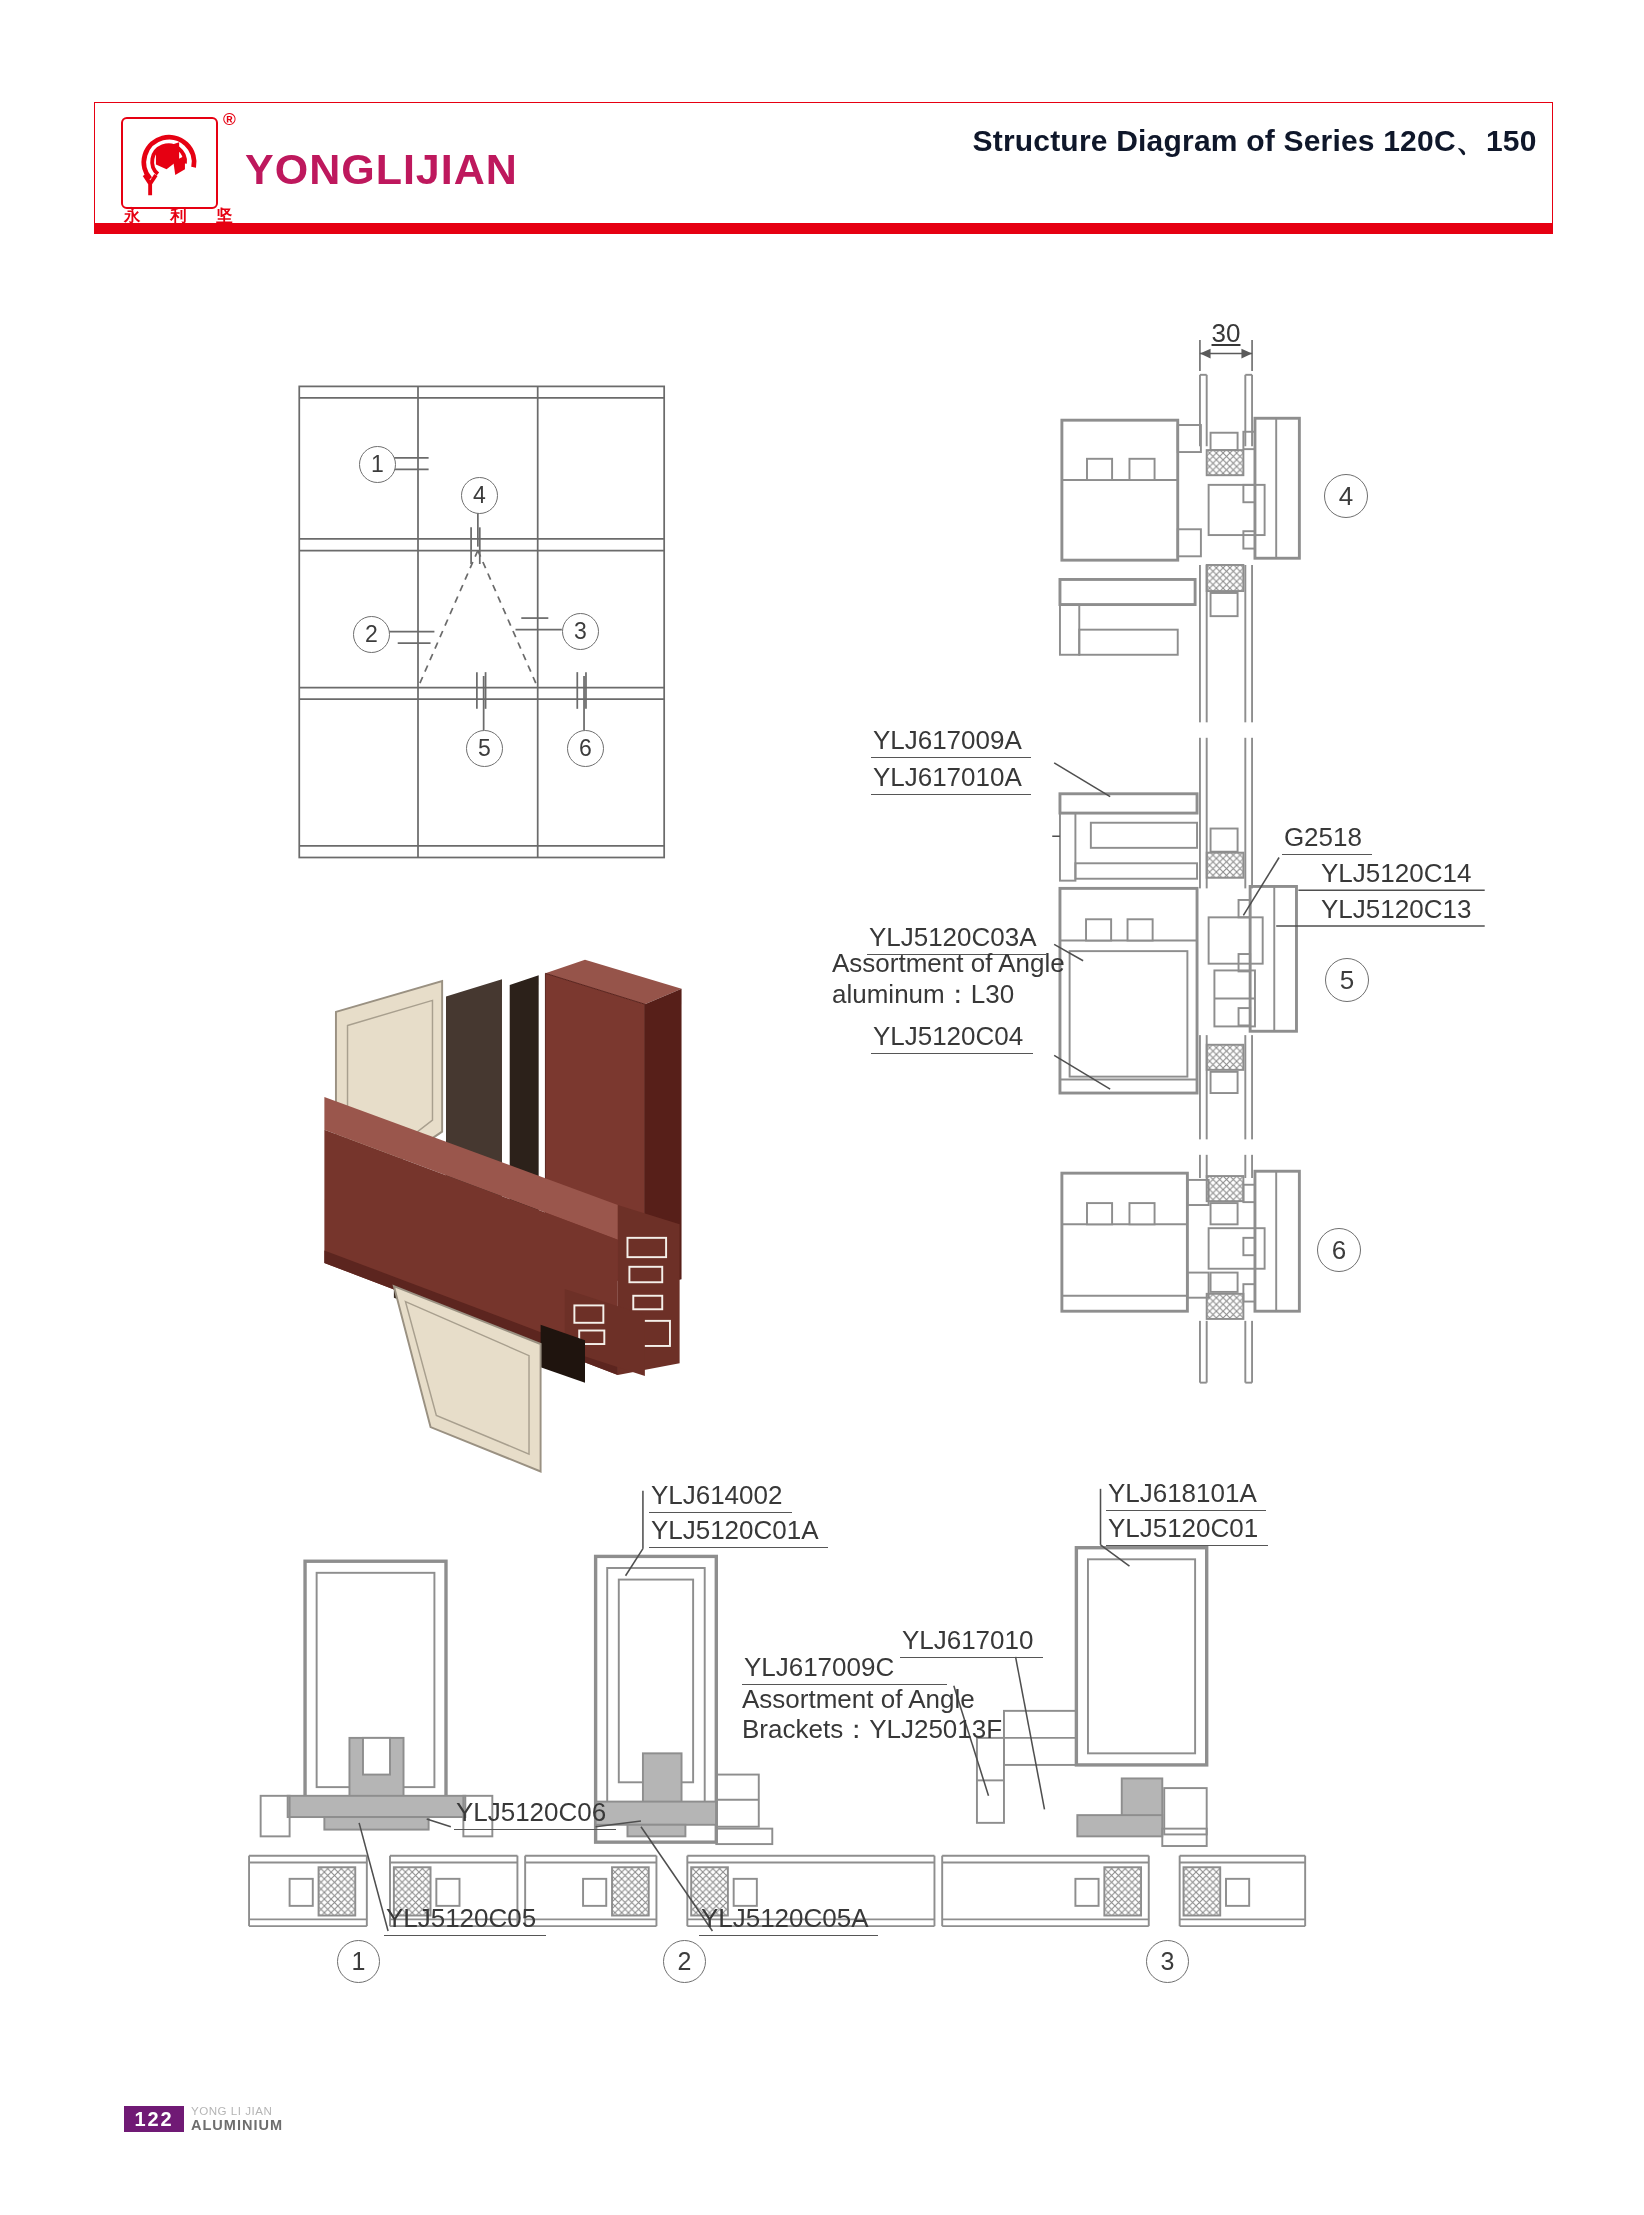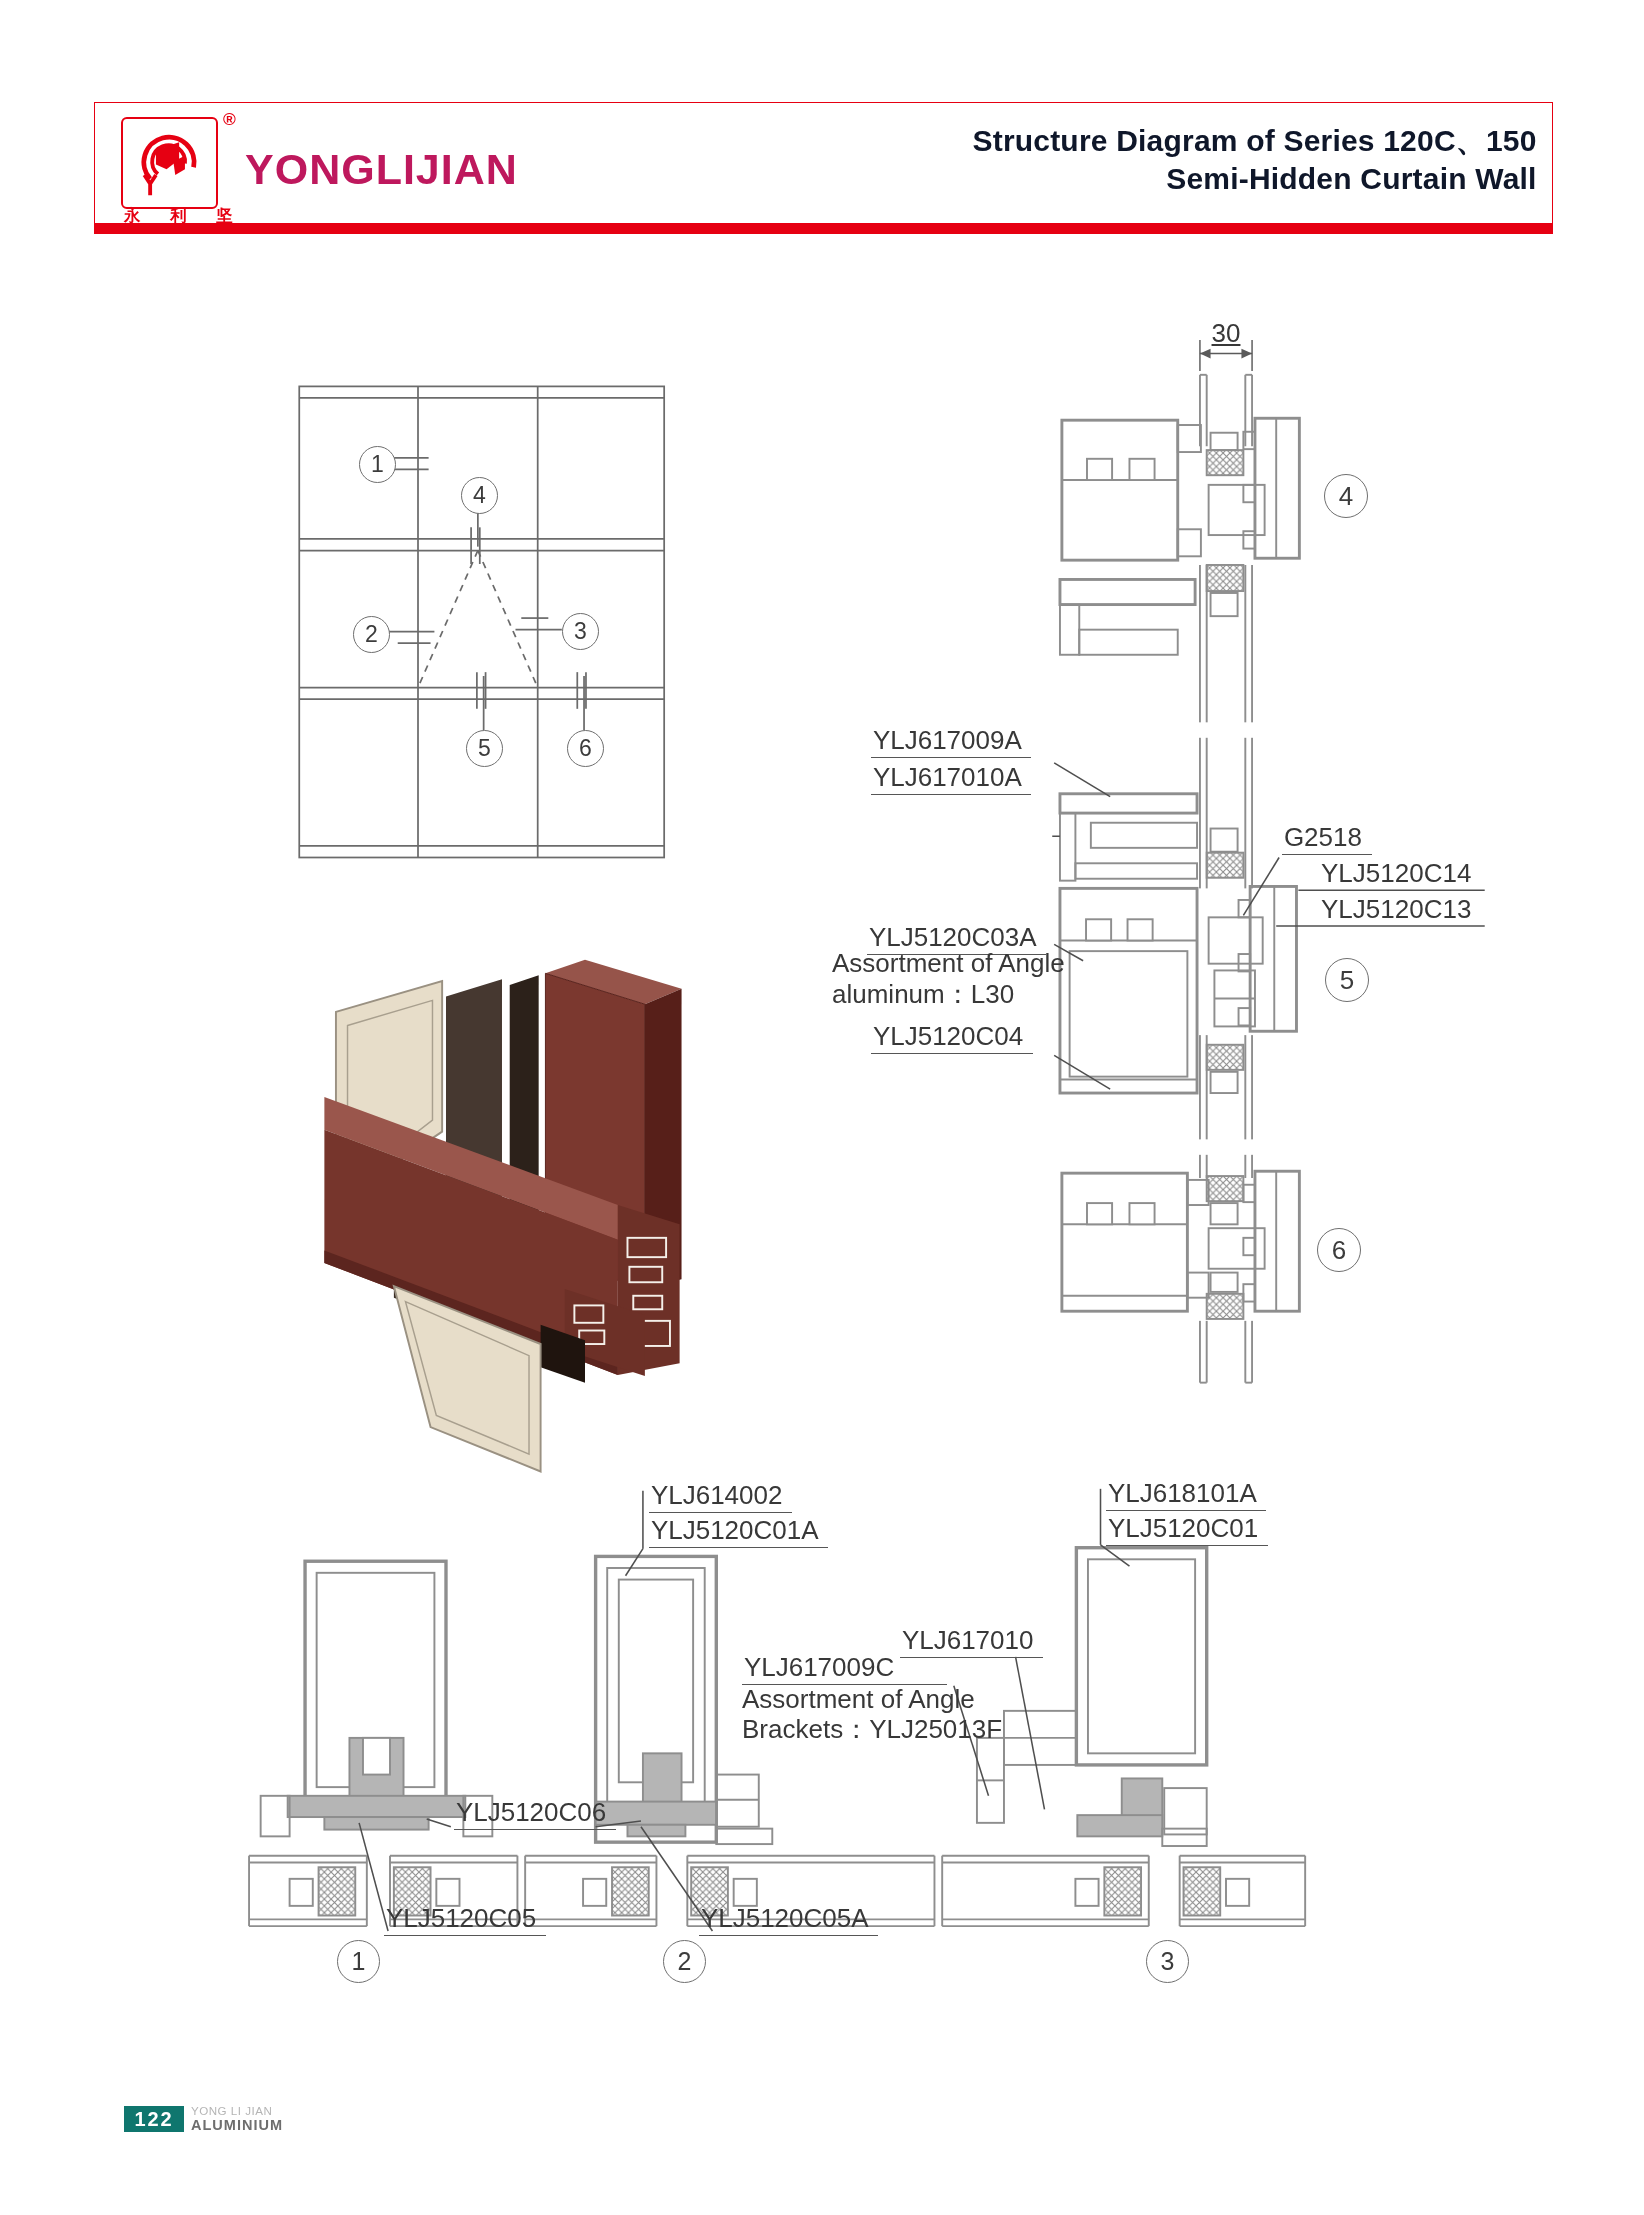--- a/index.html
+++ b/index.html
@@ -23,21 +23,21 @@
   .ul{border-bottom:1.9px solid #565656;padding:0 9.7px 1.9px 1.9px;}
   .ulw{border-bottom:1.9px solid #565656;padding:0 53px 1.9px 1.9px;}
   .ctr{text-align:center;}
   
   .co{position:absolute;border:1.9px solid #6f6f6f;border-radius:50%;background:#fff;
       display:flex;align-items:center;justify-content:center;color:#3c3c3c;}
   .co36{width:35px;height:35px;font-size:23px;}
   .co44{width:42px;height:42px;font-size:26px;}
   .co42{width:41px;height:41px;font-size:25px;}
   
-  .pageNum{position:absolute;left:124px;top:2106px;width:60px;height:26px;background:#0f766e;
+  .pageNum{position:absolute;left:124px;top:2106px;width:60px;height:26px;background:#701a75;
            color:#fff;font-size:20px;font-weight:bold;display:flex;align-items:center;
            justify-content:center;letter-spacing:1.9px;}
   .fsmall{position:absolute;left:191px;top:2104px;font-size:11.6px;color:#b5b5b5;letter-spacing:0.5px;}
   .fbold{position:absolute;left:191px;top:2117px;font-size:14.5px;font-weight:bold;color:#6e6e6e;
          letter-spacing:1px;}
   svg{position:absolute;left:0;top:0;}
 </style>
 </head>
 <body>
 
@@ -51,21 +51,20 @@
         <polygon points="34,32 58,24 58,42 45,52 34,47" fill="#e60012"></polygon>
         <polygon points="52,44 64,38 64,52 54,58" fill="#e60012"></polygon>
         <path d="M22,58 l6,9 l6,-9 M28,67 l0,12" fill="none" stroke="#e60012" stroke-width="4"></path>
       </svg>
     </div>
     <div class="regmark">®</div>
     <div class="brand">YONGLIJIAN</div>
     <div class="brandCn">永 利 坚</div>
     <div class="titles">
       <div>Structure Diagram of Series 120C、150</div>
-      <div>Semi-Hidden Curtain Wall</div>
     </div>
     <div class="redband"></div>
   </div>
 
   <svg width="1644" height="2216" viewBox="0 0 1703 2295">
     <defs>
       <pattern id="hx" patternUnits="userSpaceOnUse" width="7" height="7">
         <path d="M0,0 L7,7 M7,0 L0,7" stroke="#8a8a8a" stroke-width="1.1" fill="none"></path>
       </pattern>
     </defs>

